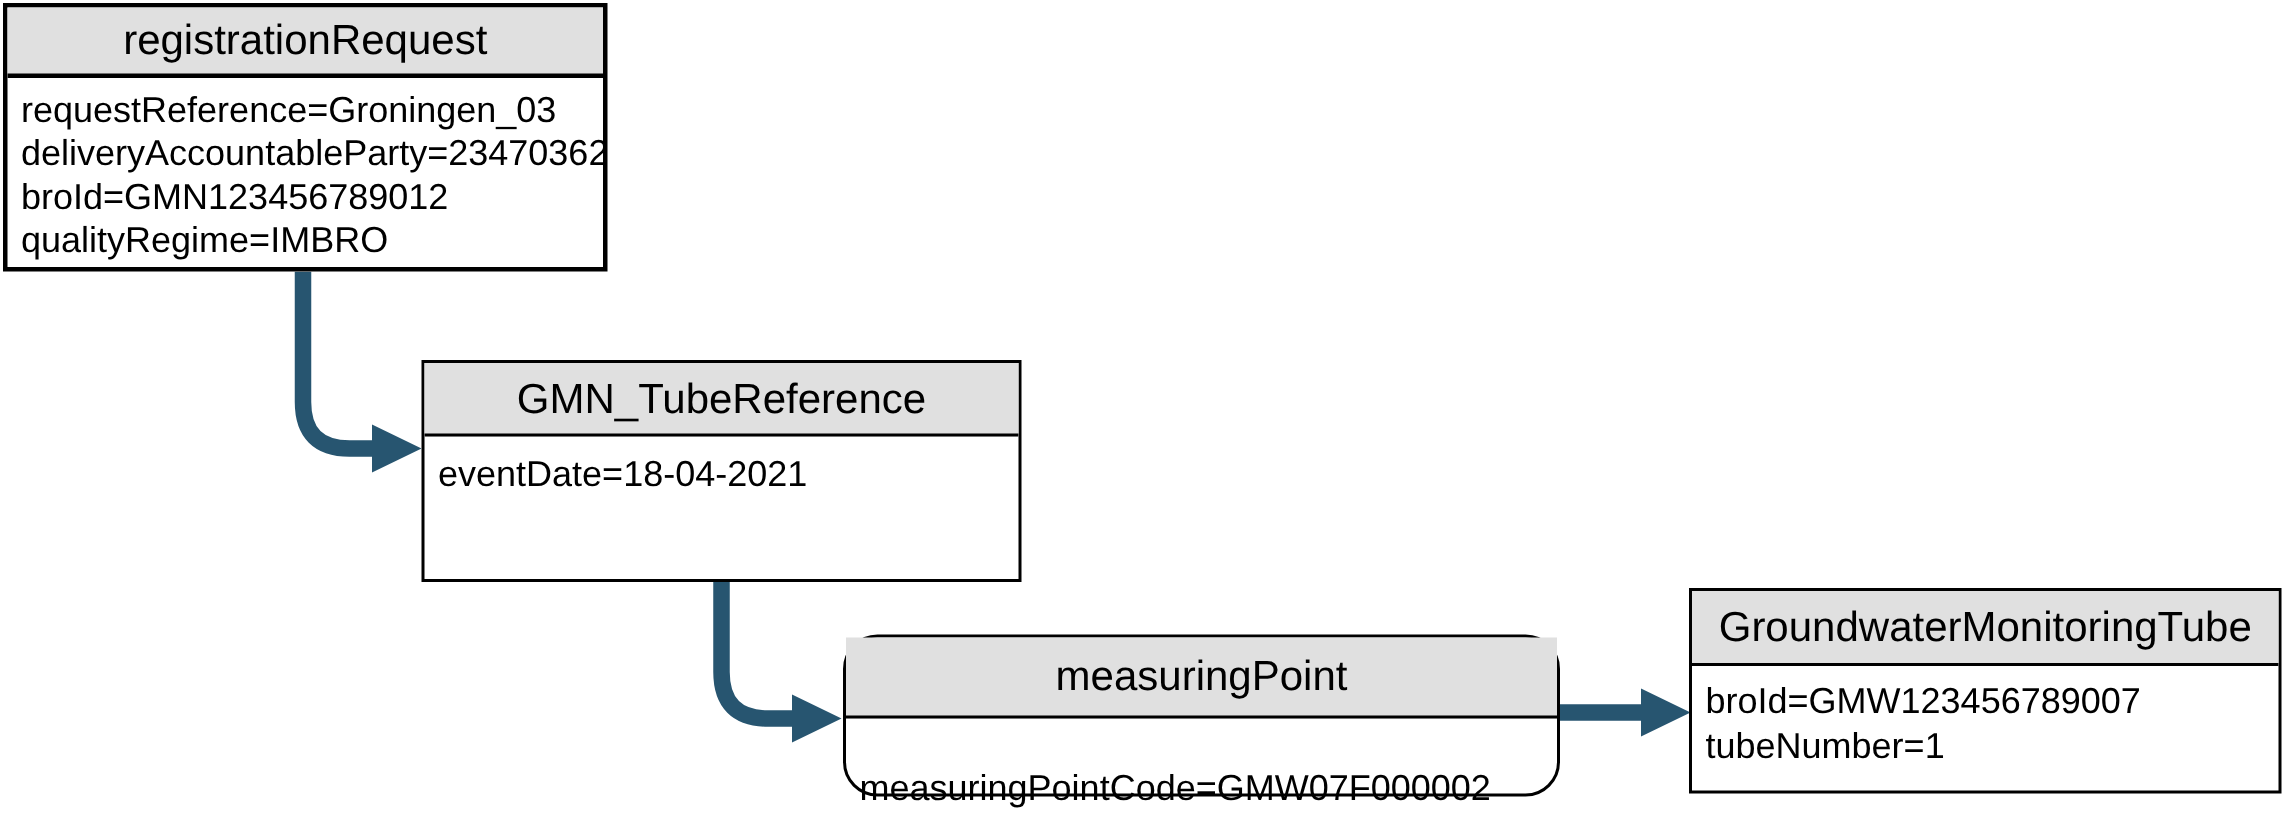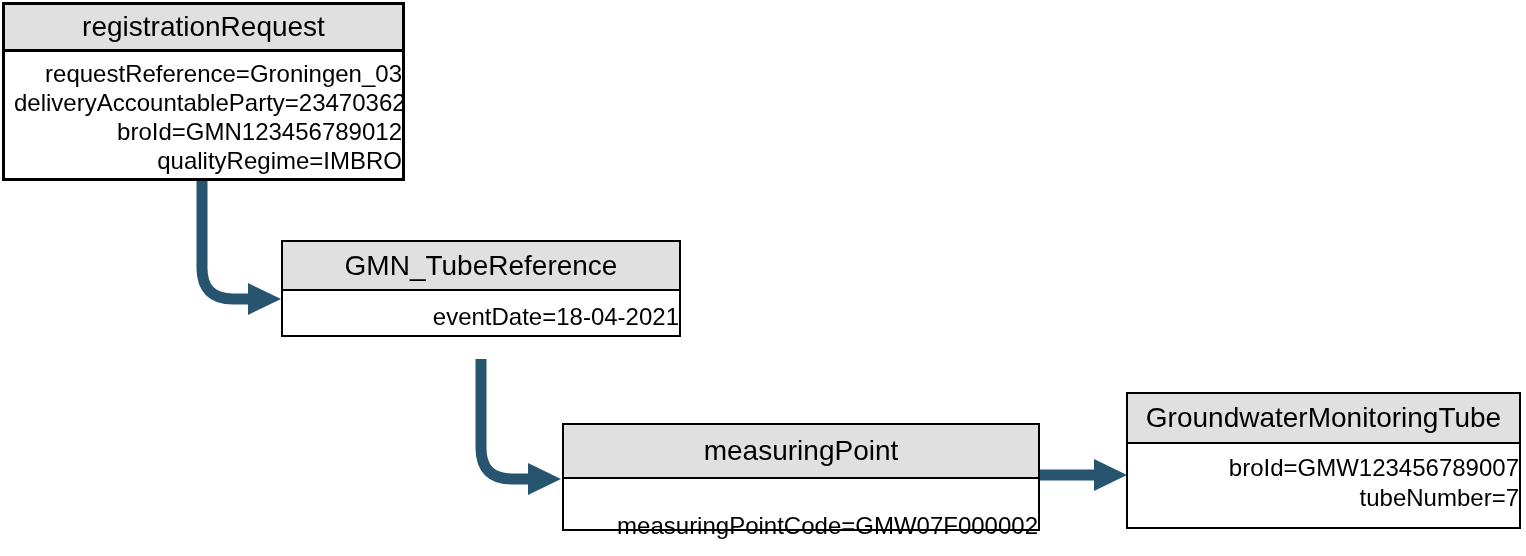--- a/index.html
+++ b/index.html
@@ -7,21 +7,20 @@
     padding: 0;
     background: #ffffff;
     font-family: "Liberation Sans", sans-serif;
   }
   #canvas {
     position: relative;
     width: 1526px;
     height: 556px;
     background: #ffffff;
     overflow: hidden;
-    text-align: right;
   }
   #arrow-layer {
     position: absolute;
     left: 0; top: 0;
     width: 1526px; height: 556px;
   }
   .node {
     position: absolute;
     box-sizing: border-box;
     background: #ffffff;
@@ -43,24 +42,24 @@
     font-size: 24px;
     line-height: 29px;
     color: #000000;
     white-space: nowrap;
     overflow: hidden;
     padding: 7px 0 0 9px;
   }
   
   #node-registration-request { left: 2px; top: 2px; width: 403px; height: 179px; border-width: 3px; }
   #node-registration-request .node-header { height: 44px; border-bottom-width: 3px; }
-  #node-gmn-tube-reference { left: 281px; top: 240px; width: 400px; height: 97px; }
+  #node-gmn-tube-reference { left: 281px; top: 240px; width: 400px; height: 148px; }
   #node-gmn-tube-reference .node-header { height: 47px; }
   #node-gmn-tube-reference .node-body { padding-top: 11px; }
-  #node-measuring-point { left: 562px; top: 423px; width: 478px; height: 108px; }
+  #node-measuring-point { left: 562px; top: 423px; width: 478px; height: 108px; border-radius: 23px; }
   #node-measuring-point .node-header { height: 52px; }
   #node-measuring-point .node-body { padding-top: 12px; margin-top: 20px; }
   #node-groundwater-monitoring-tube { left: 1126px; top: 392px; width: 395px; height: 137px; }
   #node-groundwater-monitoring-tube .node-header { height: 48px; }
   #node-groundwater-monitoring-tube .node-body { padding-top: 9px; line-height: 30px; }
   .edge-shaft {
     fill: none;
     stroke: var(--arrow);
     stroke-width: 11;
   }
@@ -110,17 +109,17 @@
     <div class="node-header">measuringPoint</div>
     <div class="node-body">
       <div>measuringPointCode=GMW07F000002</div>
     </div>
   </div>
 
   <div class="node" id="node-groundwater-monitoring-tube">
     <div class="node-header">GroundwaterMonitoringTube</div>
     <div class="node-body">
       <div>broId=GMW123456789007</div>
-      <div>tubeNumber=7</div>
+      <div>tubeNumber=1</div>
     </div>
   </div>
 
 </div>
 
 </body></html>

